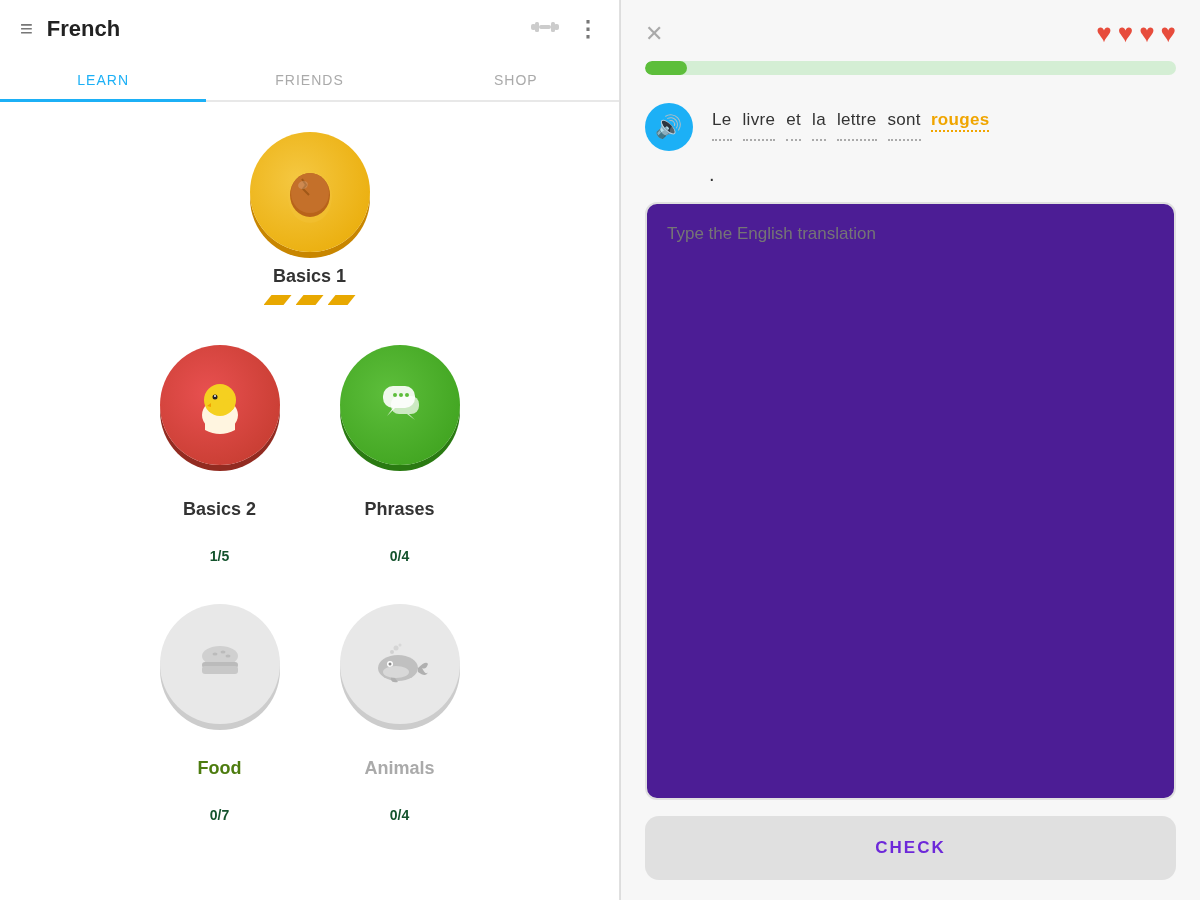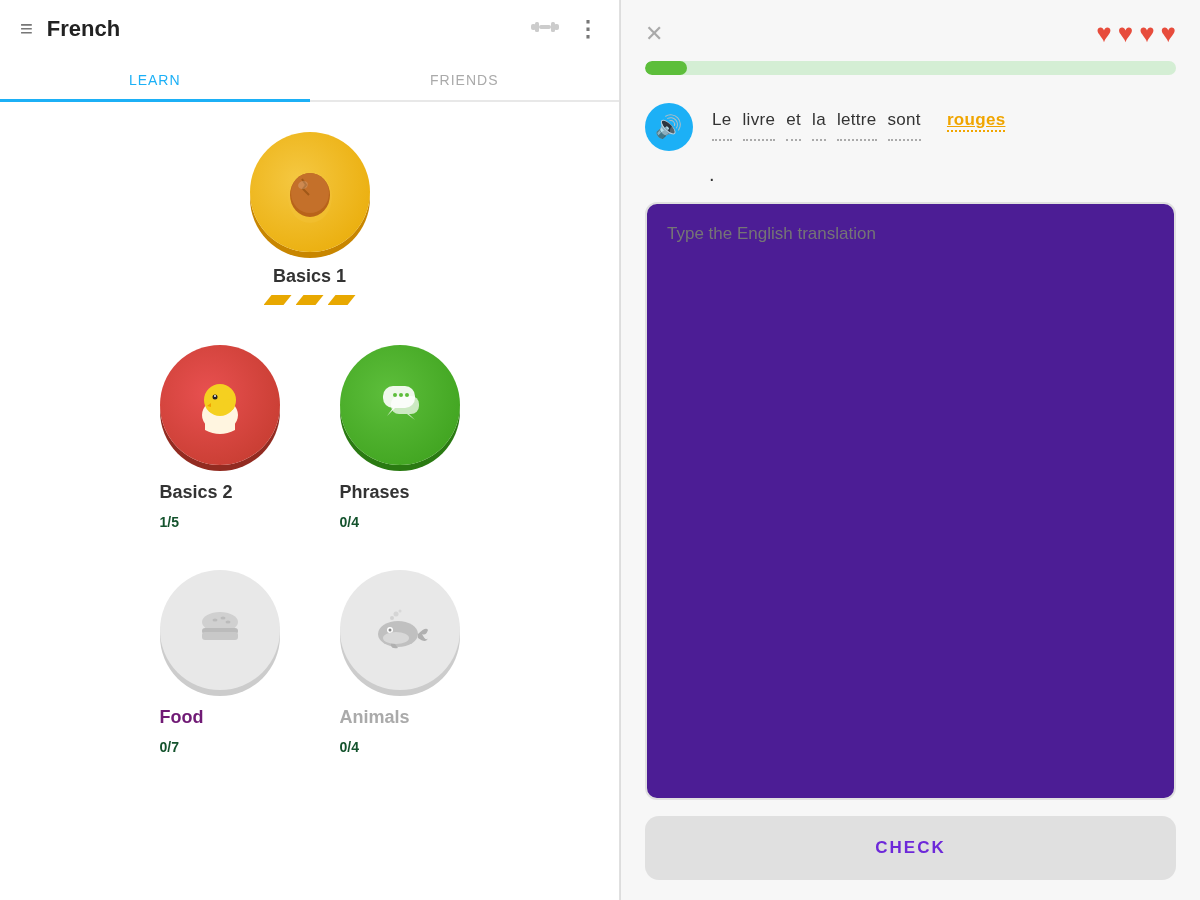--- a/index.html
+++ b/index.html
@@ -148,22 +148,22 @@
     
     .lesson-row-mid {
       display: flex;
       gap: 60px;
       margin-bottom: 40px;
     }
 
     .lesson-item {
       display: flex;
       flex-direction: column;
-      align-items: flex-start;
-      gap: 3px;
+      align-items: center;
+      gap: 20px;
     }
 
     .basics2-circle {
       background: radial-gradient(circle at 40% 40%, #e85050, #c0392b);
       box-shadow: 0 6px 0 #922b21;
     }
 
     .phrases-circle {
       background: radial-gradient(circle at 40% 40%, #5dbe3b, #3a9e1a);
       box-shadow: 0 6px 0 #2a7a12;
@@ -292,23 +292,22 @@
       display: inline-block;
       border-bottom: 2px dotted #aaa;
       padding-bottom: 1px;
       margin: 0 3px;
     }
 
     .word-highlight {
       color: #f0a500;
       border-bottom: 2px dotted #f0a500;
       padding-bottom: 1px;
-      margin-left: 18px;
+      margin-left: 2px;
       font-weight: 600;
-      text-decoration: underline;
     }
 
     .period-dot {
       font-size: 20px;
       color: #333;
       margin-top: 4px;
       margin-left: 64px;
     }
 
     .translation-input {
@@ -362,20 +361,21 @@
           <rect x="23" y="8" width="5" height="6" rx="2" fill="#ccc"></rect>
         </svg>
       </span>
       <span class="more-icon">⋮</span>
     </div>
   </div>
 
   <div class="tabs">
     <div class="tab active">LEARN</div>
     <div class="tab">FRIENDS</div>
+    <div class="tab">SHOP</div>
   </div>
 
   <div class="lesson-content">
 
     <div class="lesson-row-top">
       <div class="lesson-icon-circle basics1-circle">
 
         <svg width="70" height="70" viewBox="0 0 70 70">
 
           <ellipse cx="35" cy="40" rx="22" ry="26" fill="#f5c842" opacity="0.3"></ellipse>
@@ -450,21 +450,21 @@
 
             <rect x="12" y="28" width="36" height="6" rx="3" fill="#bbb"></rect>
 
             <rect x="12" y="32" width="36" height="8" rx="3" fill="#c8c8c8"></rect>
 
             <ellipse cx="25" cy="20" rx="2.5" ry="1.5" fill="#bbb"></ellipse>
             <ellipse cx="33" cy="18" rx="2.5" ry="1.5" fill="#bbb"></ellipse>
             <ellipse cx="38" cy="22" rx="2.5" ry="1.5" fill="#bbb"></ellipse>
           </svg>
         </div>
-        <div class="lesson-name" style="color:#701a75;">Food</div>
+        <div class="lesson-name" style="color:#4d7c0f;">Food</div>
         <div class="lesson-sub">0/7</div>
       </div>
 
       <div class="lesson-item">
         <div class="lesson-icon-circle locked-circle">
           <svg width="60" height="60" viewBox="0 0 60 60">
 
             <ellipse cx="28" cy="34" rx="20" ry="13" fill="#c0c0c0"></ellipse>
 
             <path d="M48 34 Q56 26 58 30 Q56 36 52 34 Q56 42 58 38 Q56 44 48 38 Z" fill="#b0b0b0"></path>

